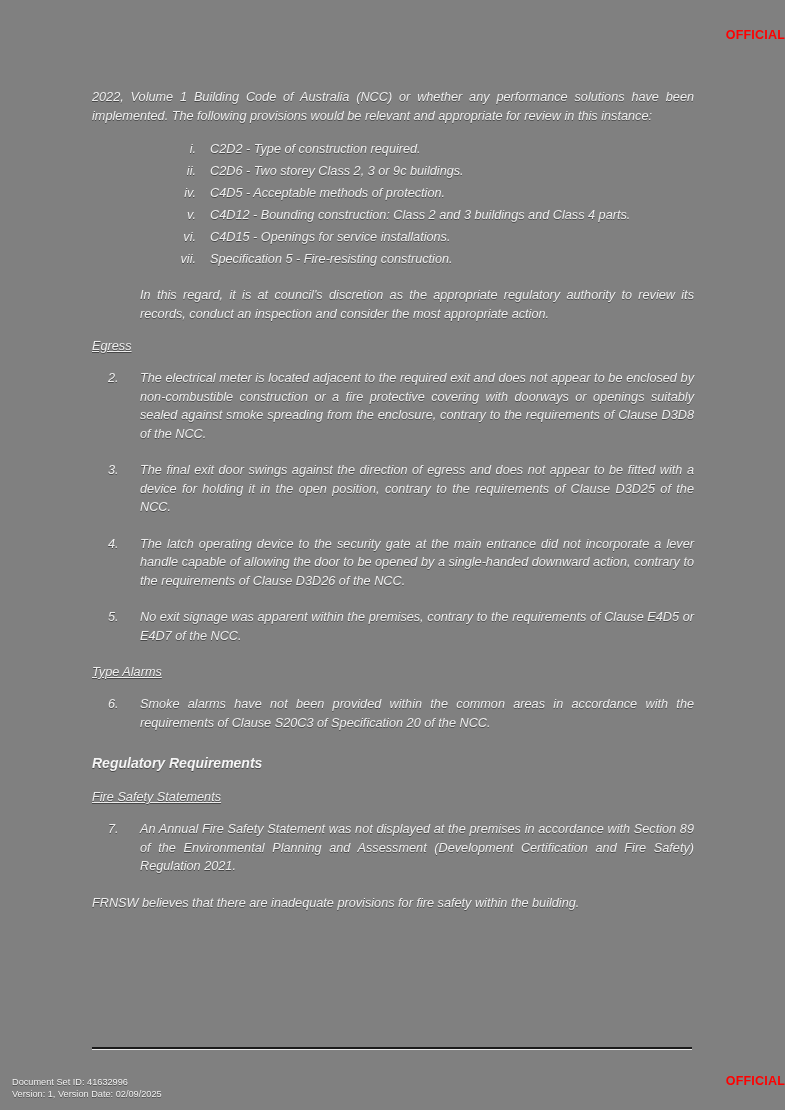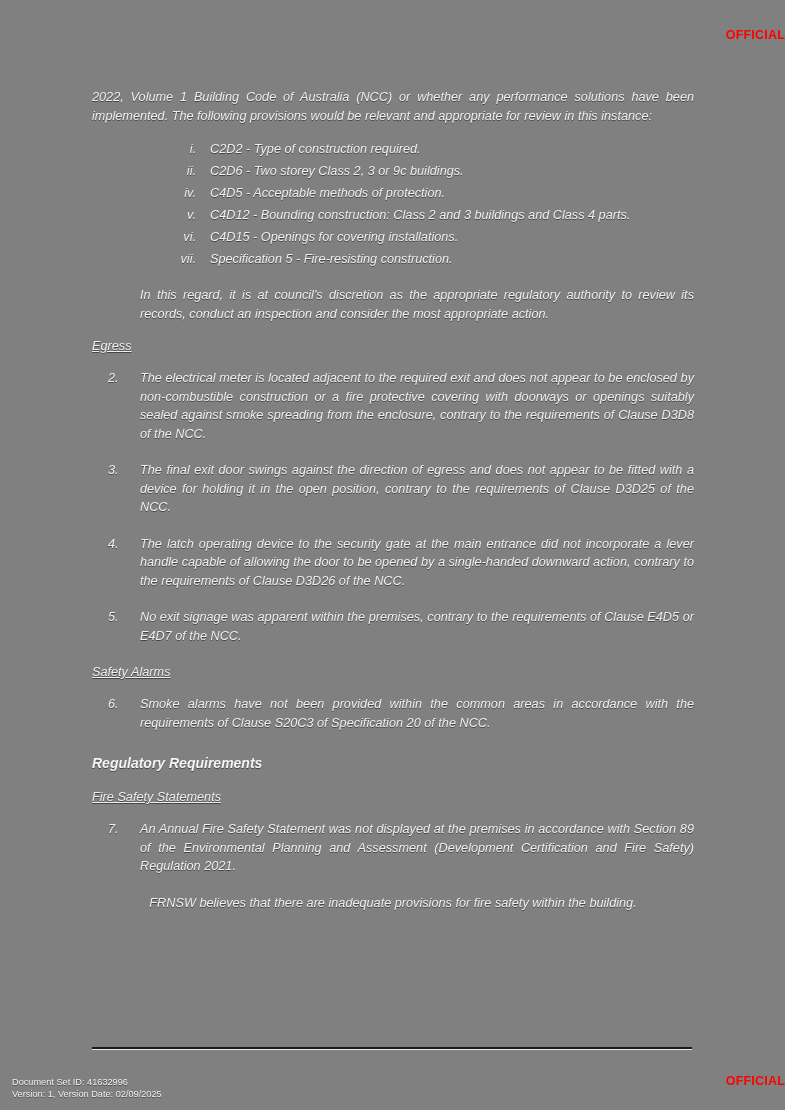--- a/index.html
+++ b/index.html
@@ -54,21 +54,21 @@
     color: #efefef;
   }
   p.para.indent {
     margin-left: 48px;
     width: 554px;
   }
   p.para.flush {
     margin-left: 0;
     width: 602px;
   }
-  p.para.nojust { text-align: center; }
+  p.para.nojust { text-align: left; }
 
   
   ol.roman {
     list-style: none;
     margin: 6px 0 16px 0;
     padding: 0;
   }
   ol.roman > li {
     position: relative;
     padding-left: 118px;
@@ -201,21 +201,21 @@
       <li>
         <span class="rn">iv.</span>
         <span class="rtext">C4D5 - Acceptable methods of protection.</span>
       </li>
       <li>
         <span class="rn">v.</span>
         <span class="rtext">C4D12 - Bounding construction: Class 2 and 3 buildings and Class 4 parts.</span>
       </li>
       <li>
         <span class="rn">vi.</span>
-        <span class="rtext">C4D15 - Openings for covering installations.</span>
+        <span class="rtext">C4D15 - Openings for service installations.</span>
       </li>
       <li>
         <span class="rn">vii.</span>
         <span class="rtext">Specification 5 - Fire-resisting construction.</span>
       </li>
     </ol>
 
     <p class="para indent">In this regard, it is at council's discretion as the appropriate regulatory authority to review its records, conduct an inspection and consider the most appropriate action.</p>
 
     <h3 class="sub-underline">Egress</h3>
@@ -232,21 +232,21 @@
       <li>
         <span class="num">4.</span>
         <span>The latch operating device to the security gate at the main entrance did not incorporate a lever handle capable of allowing the door to be opened by a single-handed downward action, contrary to the requirements of Clause D3D26 of the NCC.</span>
       </li>
       <li>
         <span class="num">5.</span>
         <span>No exit signage was apparent within the premises, contrary to the requirements of Clause E4D5 or E4D7 of the NCC.</span>
       </li>
     </ol>
 
-    <h3 class="sub-underline">Safety Alarms</h3>
+    <h3 class="sub-underline">Type Alarms</h3>
 
     <ol class="arabic">
       <li>
         <span class="num">6.</span>
         <span>Smoke alarms have not been provided within the common areas in accordance with the requirements of Clause S20C3 of Specification 20 of the NCC.</span>
       </li>
     </ol>
 
     <h2 class="sec-bold">Regulatory Requirements</h2>
 

